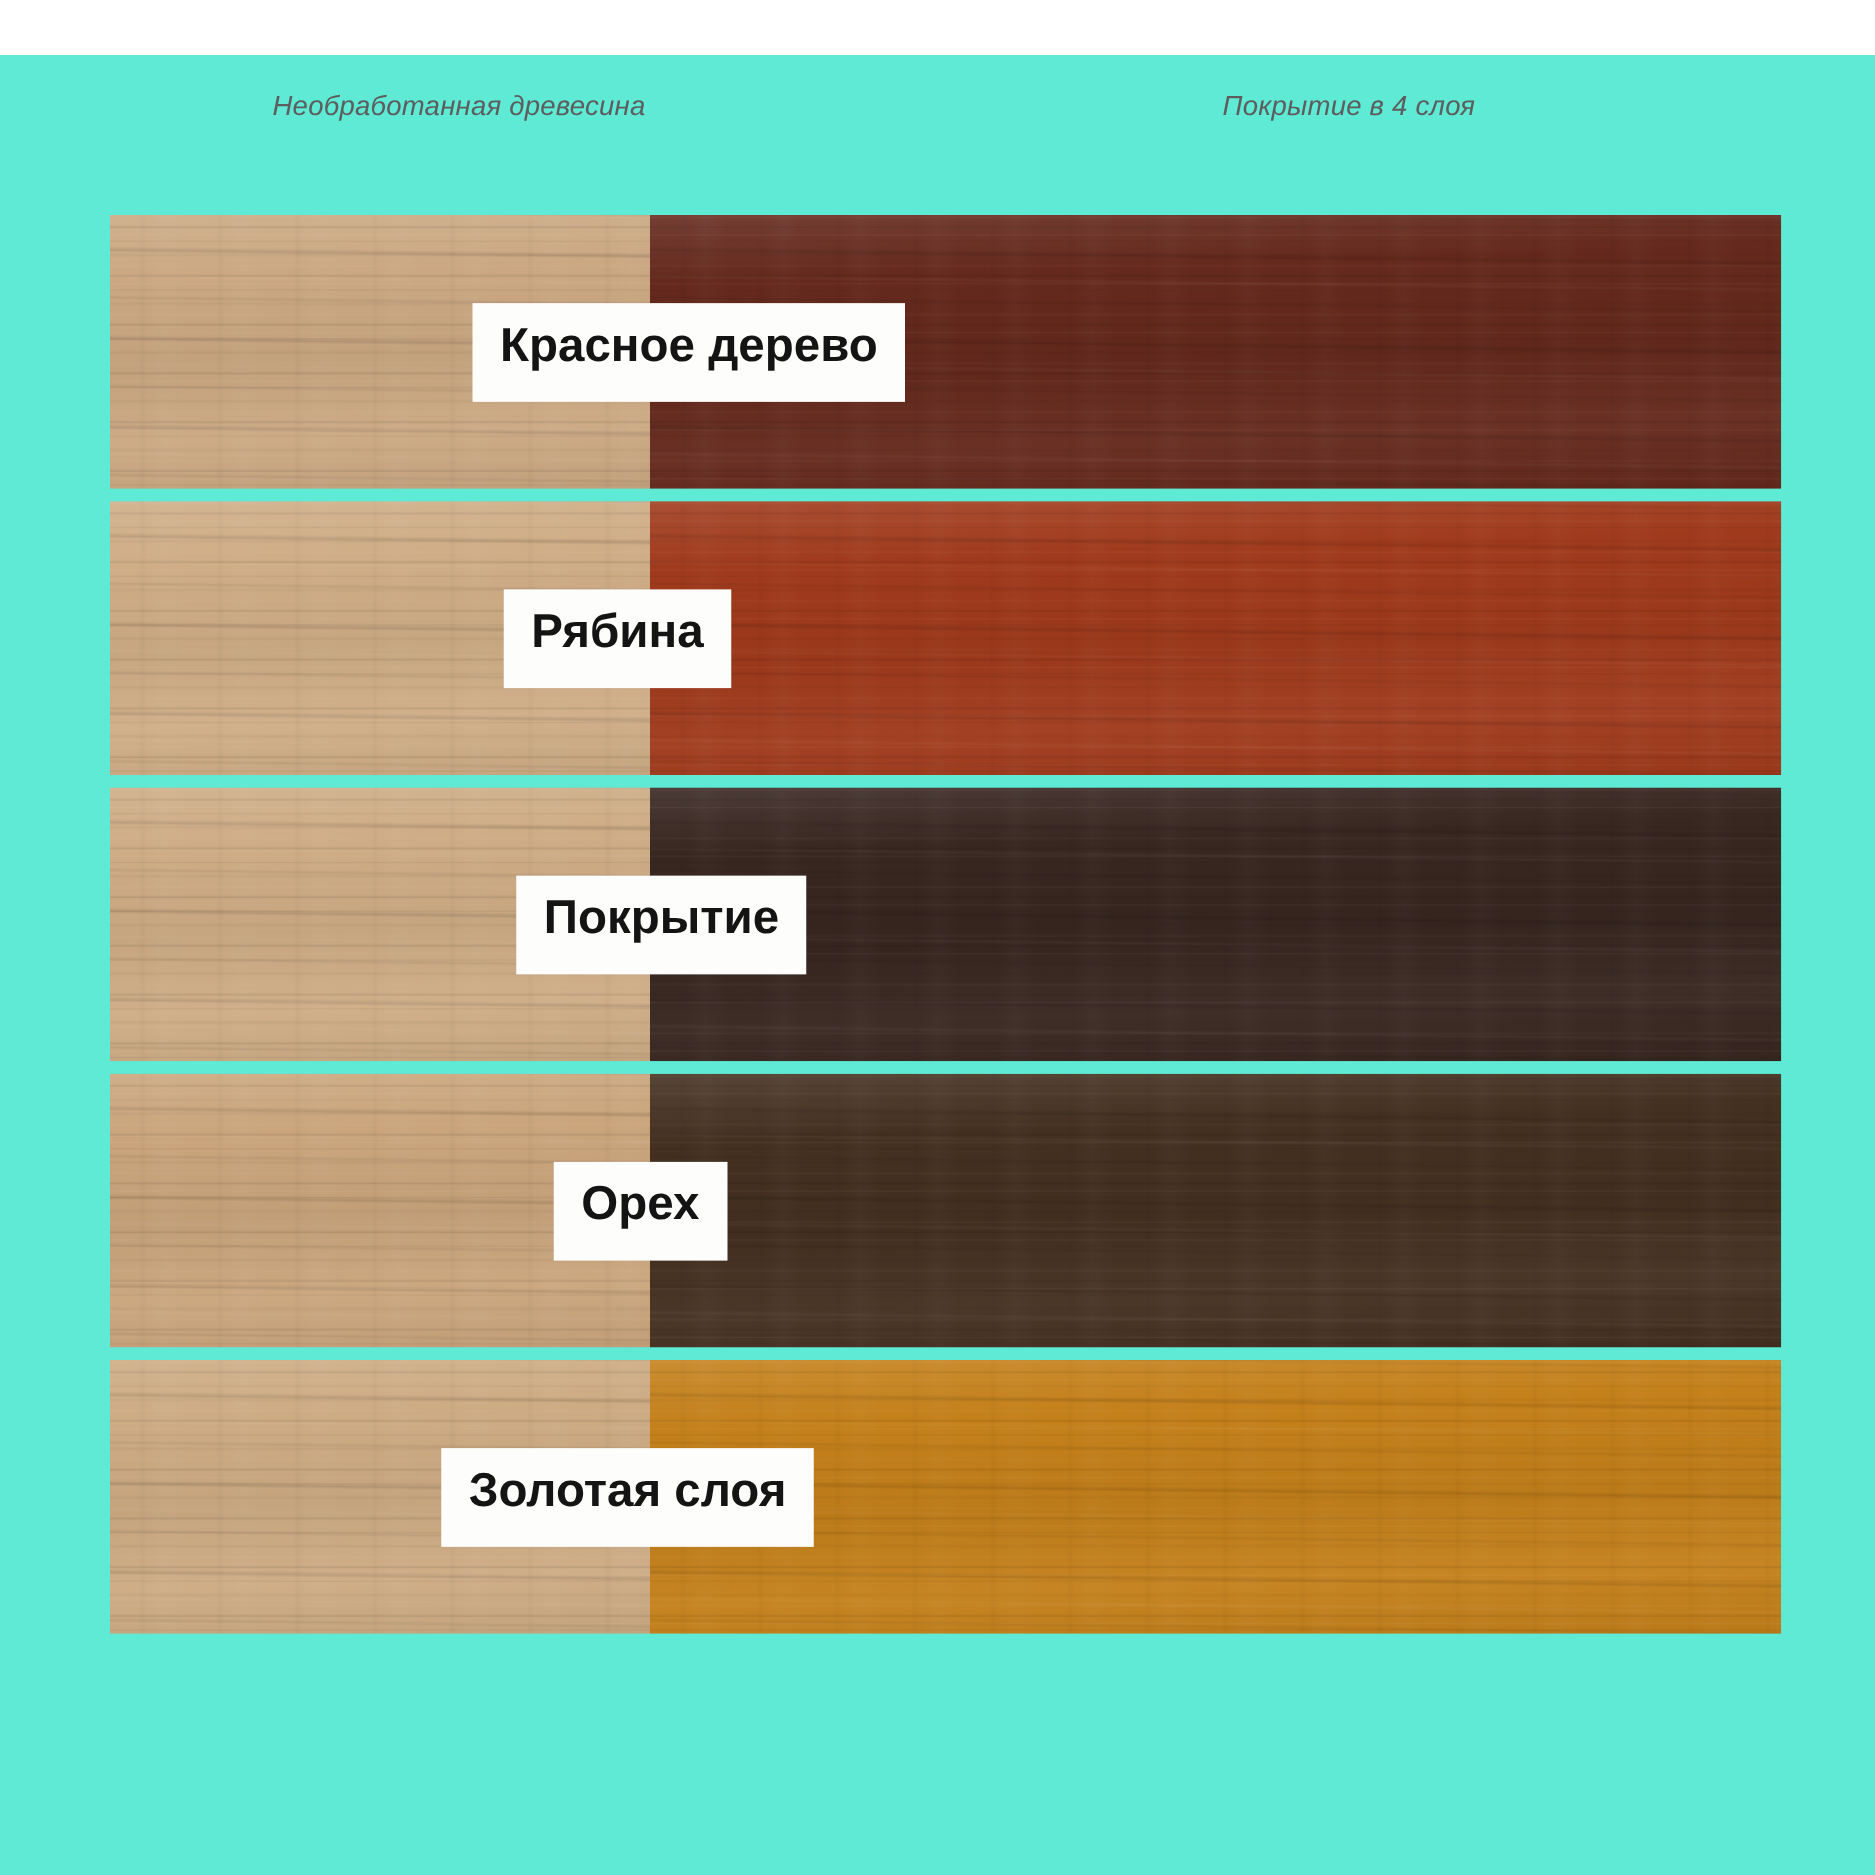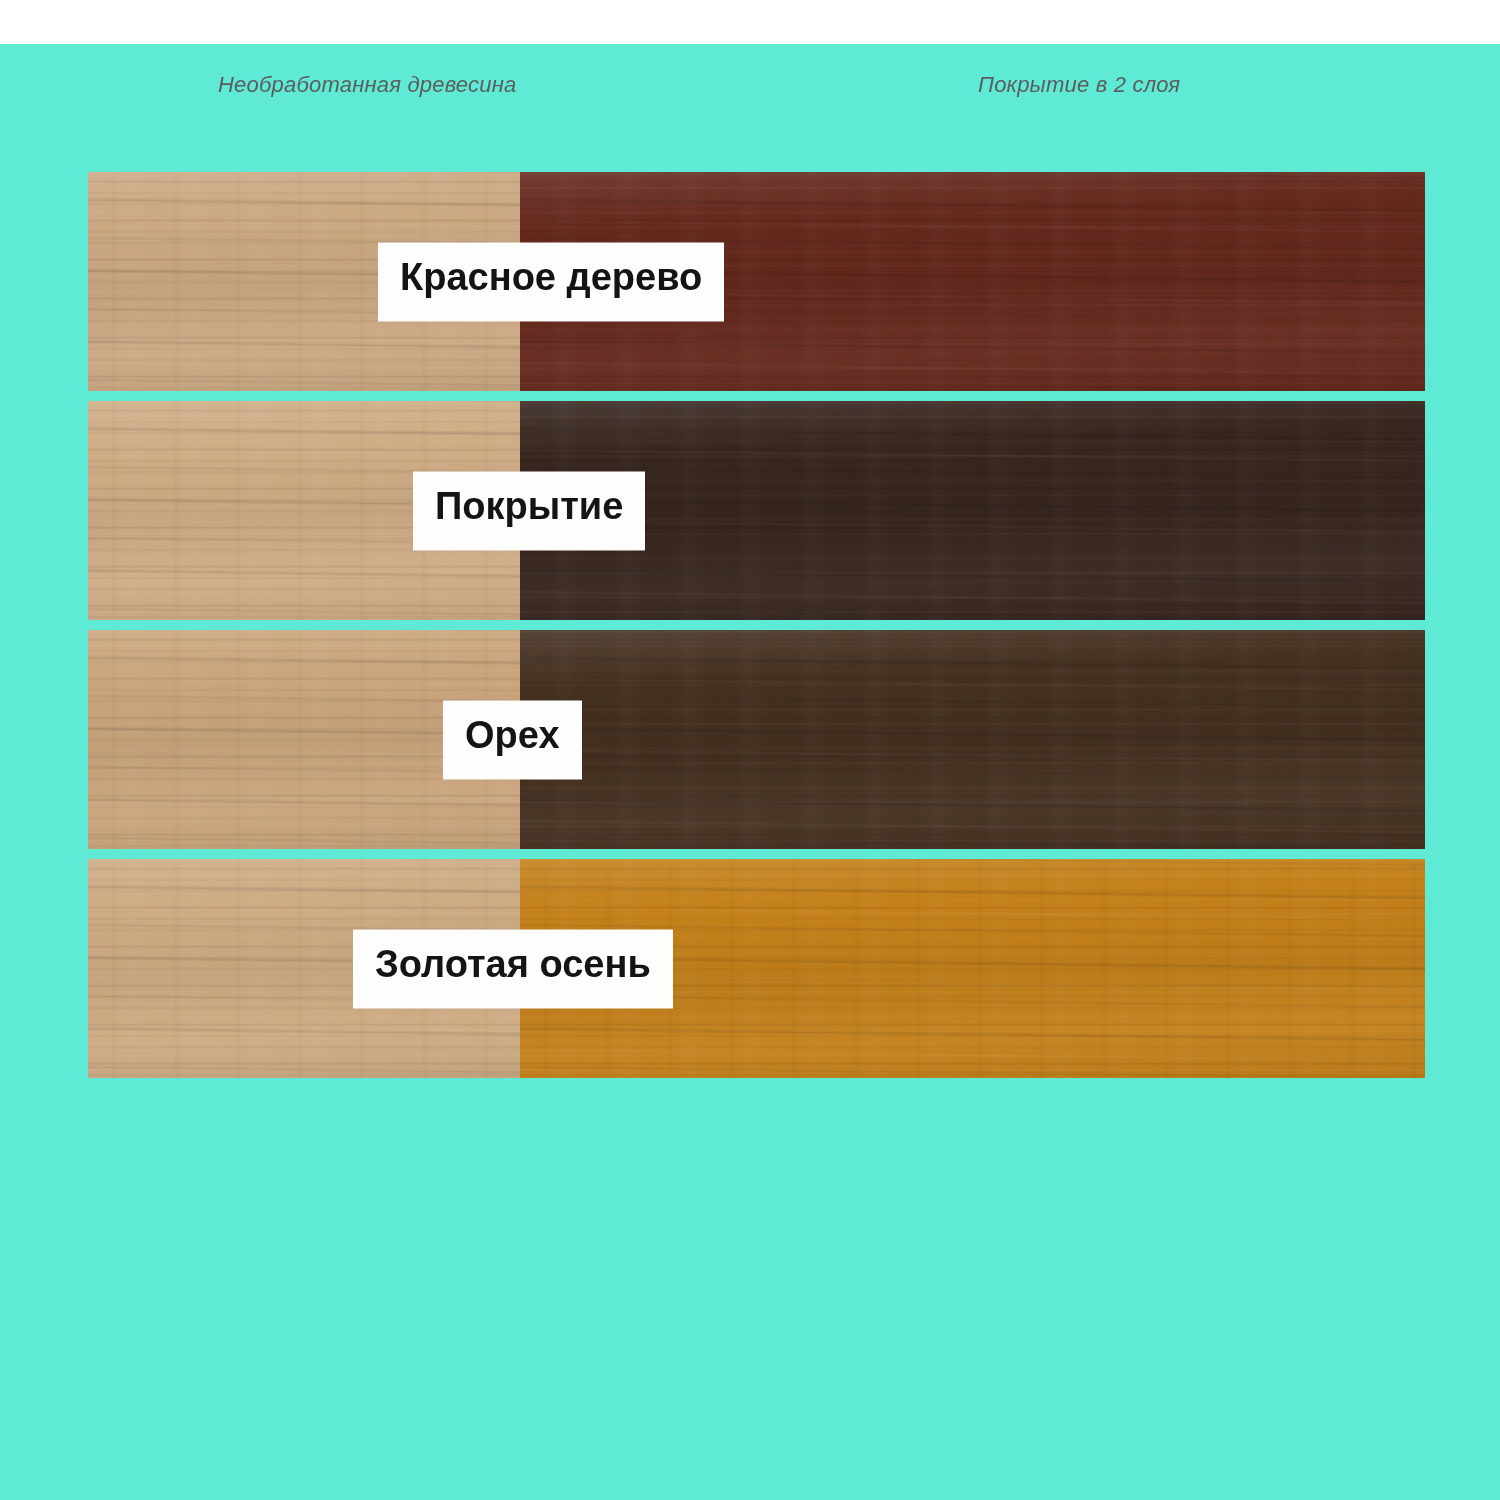--- a/index.html
+++ b/index.html
@@ -149,36 +149,47 @@
     z-index: 5;
   }
 </style>
 </head>
 <body>
 
 <div id="page">
 
   <div class="header-row">
     <div class="col-header natural">Необработанная древесина</div>
-    <div class="col-header coated">Покрытие в 2 слоя</div>
+    <div class="col-header coated">Покрытие в 4 слоя</div>
   </div>
 
   <div class="samples" id="samples">
       <div class="sample-row">
         <div class="panel panel-natural" style="background: rgb(203, 168, 130);">
           <div class="grain"></div>
           <div class="grain sheen"></div>
         </div>
         <div class="panel panel-stained" style="background: rgb(101, 41, 29);">
           <div class="grain"></div>
           <div class="grain sheen"></div>
         </div>
         <div class="label-chip" style="left: 290px;">Красное дерево</div>
       </div>
       <div class="sample-row">
+        <div class="panel panel-natural" style="background: rgb(207, 173, 134);">
+          <div class="grain"></div>
+          <div class="grain sheen"></div>
+        </div>
+        <div class="panel panel-stained" style="background: rgb(160, 58, 28);">
+          <div class="grain"></div>
+          <div class="grain sheen"></div>
+        </div>
+        <div class="label-chip" style="left: 315px;">Рябина</div>
+      </div>
+      <div class="sample-row">
         <div class="panel panel-natural" style="background: rgb(206, 172, 133);">
           <div class="grain"></div>
           <div class="grain sheen"></div>
         </div>
         <div class="panel panel-stained" style="background: rgb(56, 38, 32);">
           <div class="grain"></div>
           <div class="grain sheen"></div>
         </div>
         <div class="label-chip" style="left: 325px;">Покрытие</div>
       </div>
@@ -195,17 +206,17 @@
       </div>
       <div class="sample-row">
         <div class="panel panel-natural" style="background: rgb(205, 171, 131);">
           <div class="grain"></div>
           <div class="grain sheen"></div>
         </div>
         <div class="panel panel-stained" style="background: rgb(196, 128, 26);">
           <div class="grain"></div>
           <div class="grain sheen"></div>
         </div>
-        <div class="label-chip" style="left: 265px;">Золотая осень</div>
+        <div class="label-chip" style="left: 265px;">Золотая слоя</div>
       </div>
     </div>
 
 </div>
 
 </body></html>

